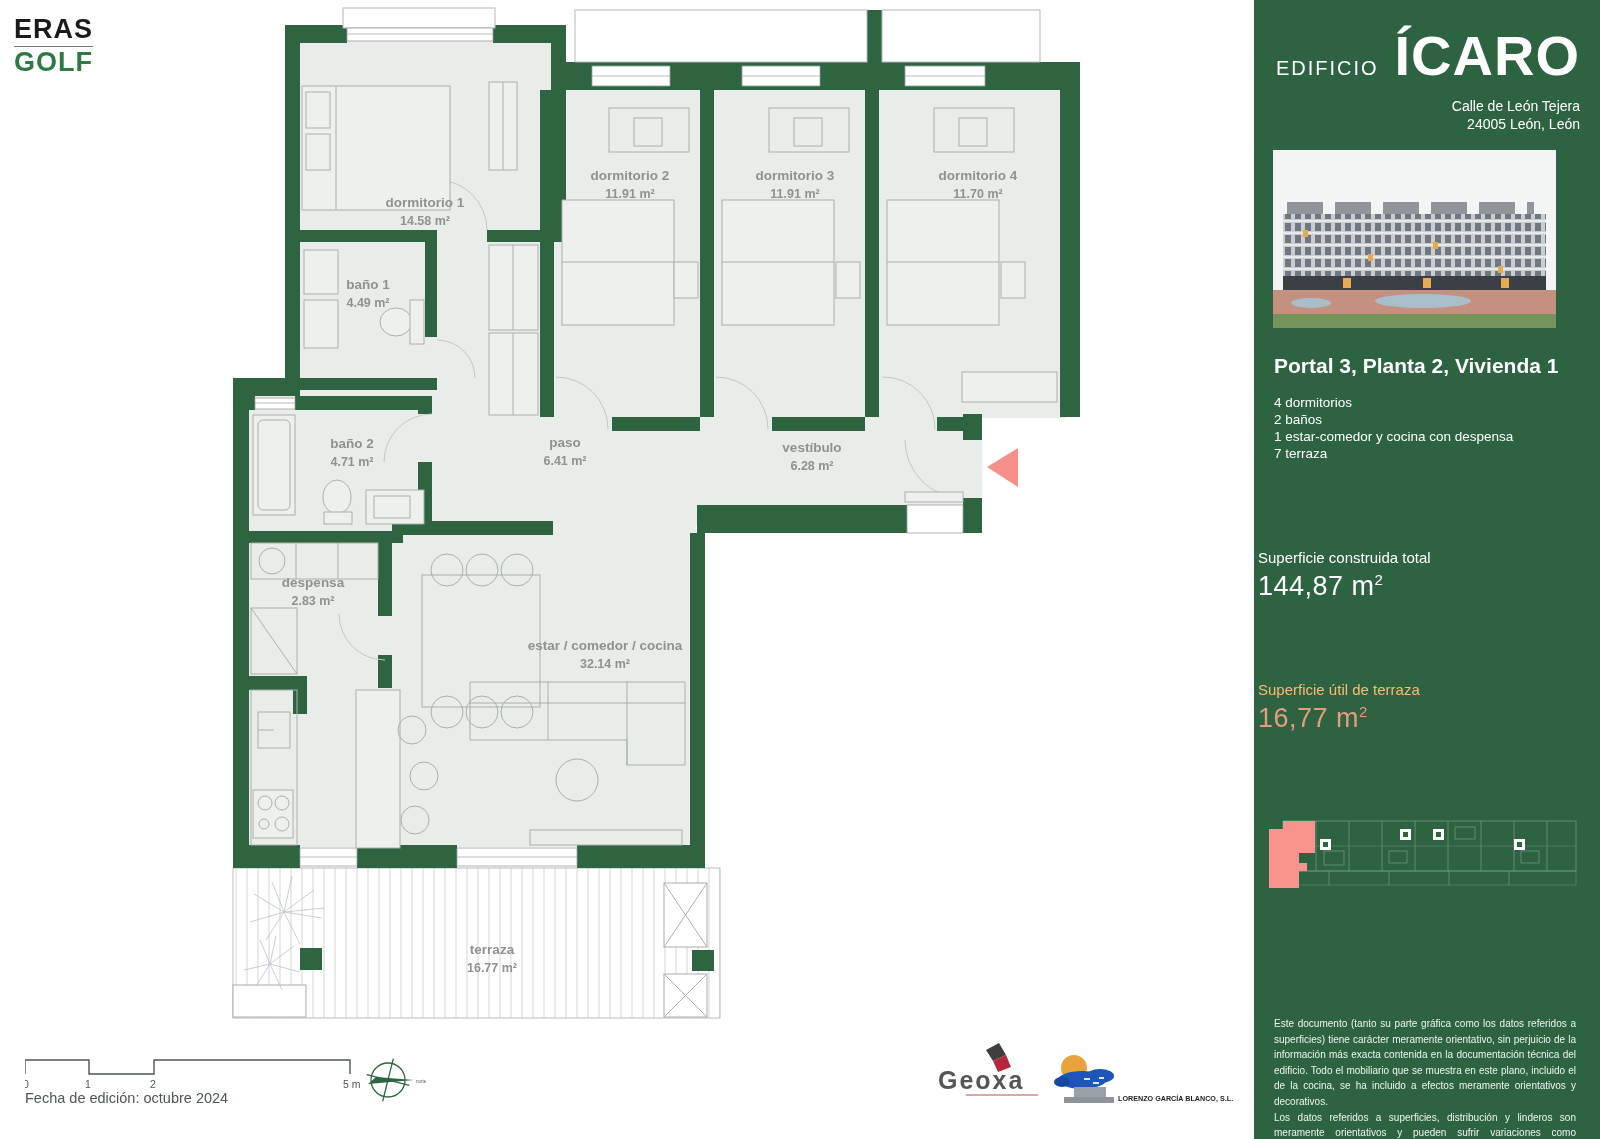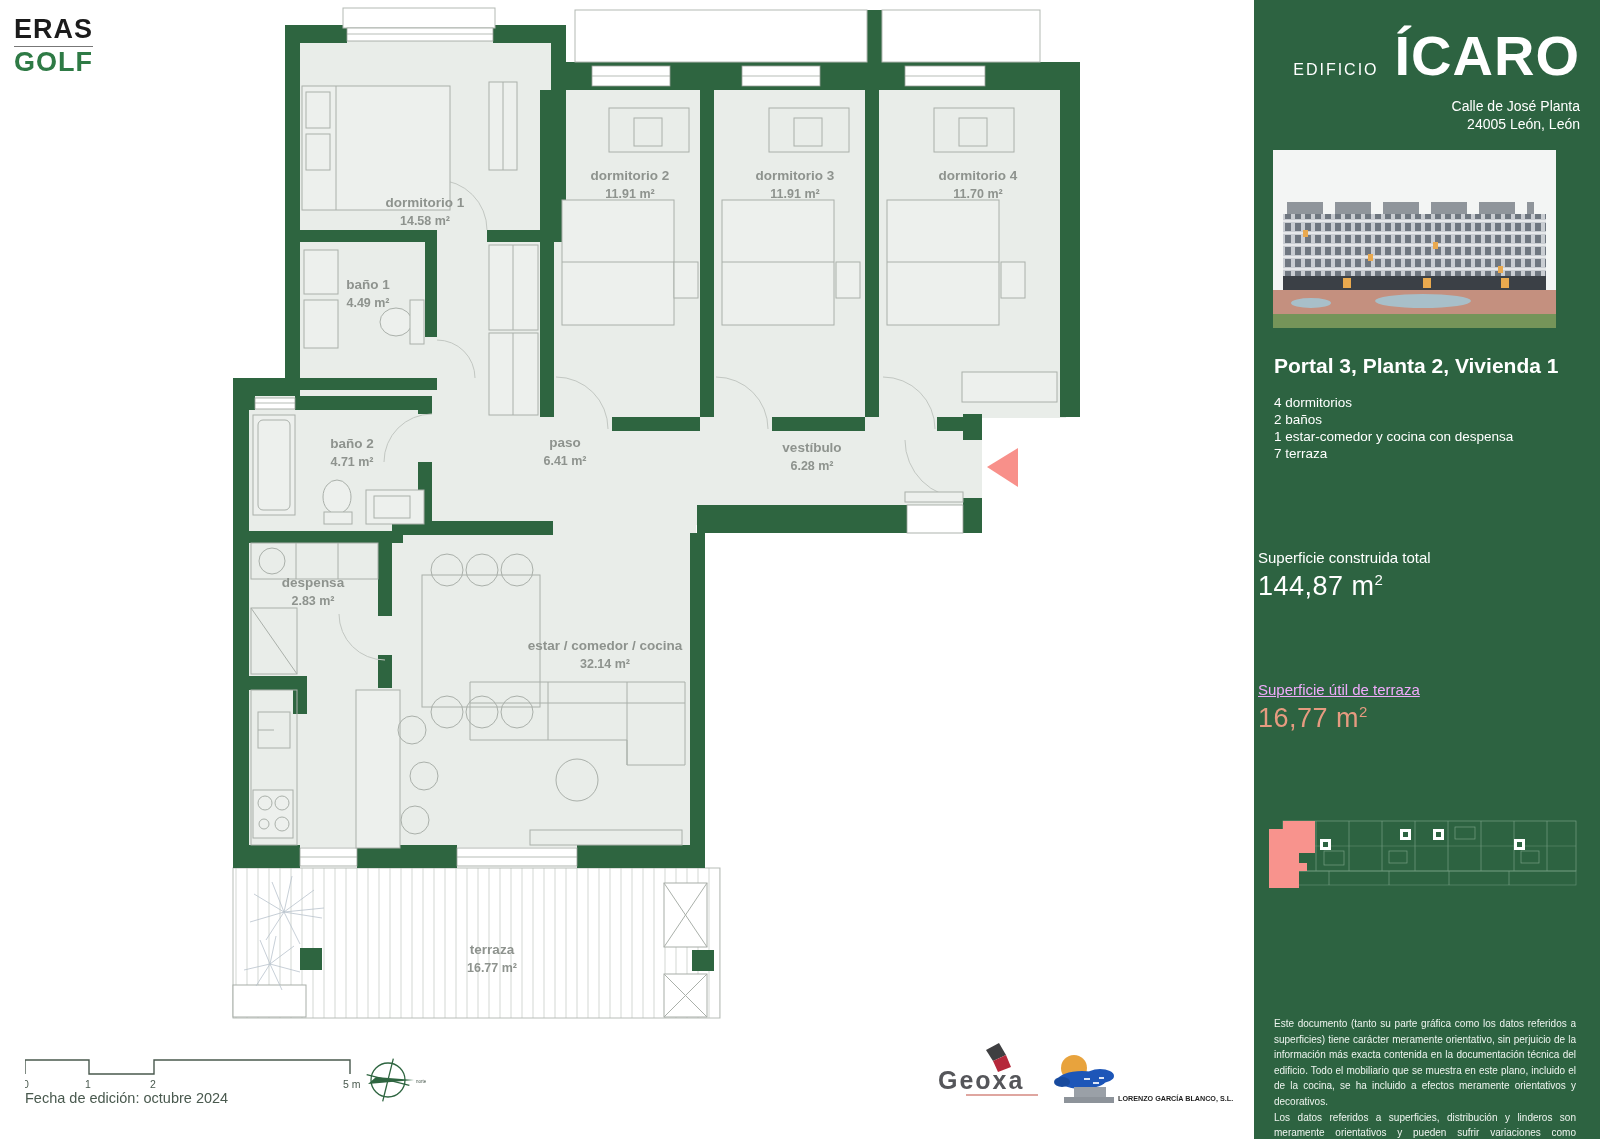--- a/index.html
+++ b/index.html
@@ -32,21 +32,21 @@
   .sb-txt{font-family:"Liberation Sans",sans-serif;font-size:10.5px;fill:#49594e;}
   .edition{position:absolute;left:25px;top:1090px;font-size:14.5px;color:#49594e;}
   .compass{position:absolute;left:358px;top:1050px;}
   .cmp{fill:none;stroke:#2e6540;stroke-width:1.3;}
   .partner-geoxa{position:absolute;left:936px;top:1040px;}
   .partner-lgb{position:absolute;left:1046px;top:1040px;}
 
   
   .sidebar{position:absolute;left:1254px;top:0;width:346px;height:1139px;background:#2d6341;color:#ffffff;}
   .title-row{position:absolute;top:28px;right:20px;display:flex;align-items:baseline;gap:16px;white-space:nowrap;}
-  .edificio{font-size:16px;letter-spacing:2px;}
+  .edificio{font-size:20px;letter-spacing:2px;}
   .icaro{font-size:56px;font-weight:bold;letter-spacing:1px;line-height:1;}
   .address{position:absolute;top:97px;right:20px;text-align:right;font-size:14px;line-height:1.3;}
   .render{position:absolute;left:19px;top:150px;width:283px;height:178px;}
   .unit-title{position:absolute;left:20px;top:354px;font-size:21px;font-weight:bold;}
   .features{position:absolute;left:20px;top:394px;font-size:13.5px;line-height:17px;}
   .area-block{position:absolute;left:4px;}
   .area-label{font-size:15px;margin-bottom:5px;}
   .area-value{font-size:27px;letter-spacing:0.5px;}
   .area-value sup{font-size:15px;}
   .keyplan{position:absolute;left:15px;top:813px;}
@@ -341,21 +341,21 @@
     <rect x="18" y="57" width="50" height="6" fill="#8d939a"></rect>
     <text x="72" y="61" font-size="7.2" font-weight="bold" fill="#1e1e1e">LORENZO GARCÍA BLANCO, S.L.</text>
   </svg>
 
   <div class="sidebar">
     <div class="title-row">
       <span class="edificio">EDIFICIO</span>
       <span class="icaro">ÍCARO</span>
     </div>
     <div class="address">
-      <div>Calle de José Planta</div>
+      <div>Calle de León Tejera</div>
       <div>24005 León, León</div>
     </div>
 
     <svg class="render" width="283" height="178" viewBox="0 0 283 178">
       <defs>
         <pattern id="fac" width="10" height="12" patternUnits="userSpaceOnUse">
           <rect width="10" height="12" fill="#c9cdd2"></rect>
           <rect x="2" y="1" width="6" height="8" fill="#6f7780"></rect>
           <rect x="0" y="10" width="10" height="2" fill="#e6e8ea"></rect>
         </pattern>
@@ -389,21 +389,21 @@
       <div>2 baños</div>
       <div>1 estar-comedor y cocina con despensa</div>
       <div>7 terraza</div>
     </div>
 
     <div class="area-block" style="top:549px">
       <div class="area-label" style="color: rgb(255, 255, 255);">Superficie construida total</div>
       <div class="area-value" style="color: rgb(255, 255, 255);"><span>144,87 m</span><sup>2</sup></div>
     </div>
     <div class="area-block" style="top:681px">
-      <div class="area-label" style="color: #f0abfc; text-decoration: underline;">Superficie útil de terraza</div>
+      <div class="area-label" style="color: #fdba74;">Superficie útil de terraza</div>
       <div class="area-value" style="color: rgb(230, 155, 128);"><span>16,77 m</span><sup>2</sup></div>
     </div>
 
     <svg class="keyplan" width="312" height="78" viewBox="0 0 312 78">
       <g class="kp" stroke-width="0.7" opacity="0.5">
         <rect x="14" y="8" width="293" height="50"></rect>
         <line x1="47" y1="8" x2="47" y2="58"></line>
           <line x1="80" y1="8" x2="80" y2="58"></line>
           <line x1="113" y1="8" x2="113" y2="58"></line>
         <line x1="146" y1="8" x2="146" y2="58"></line>

